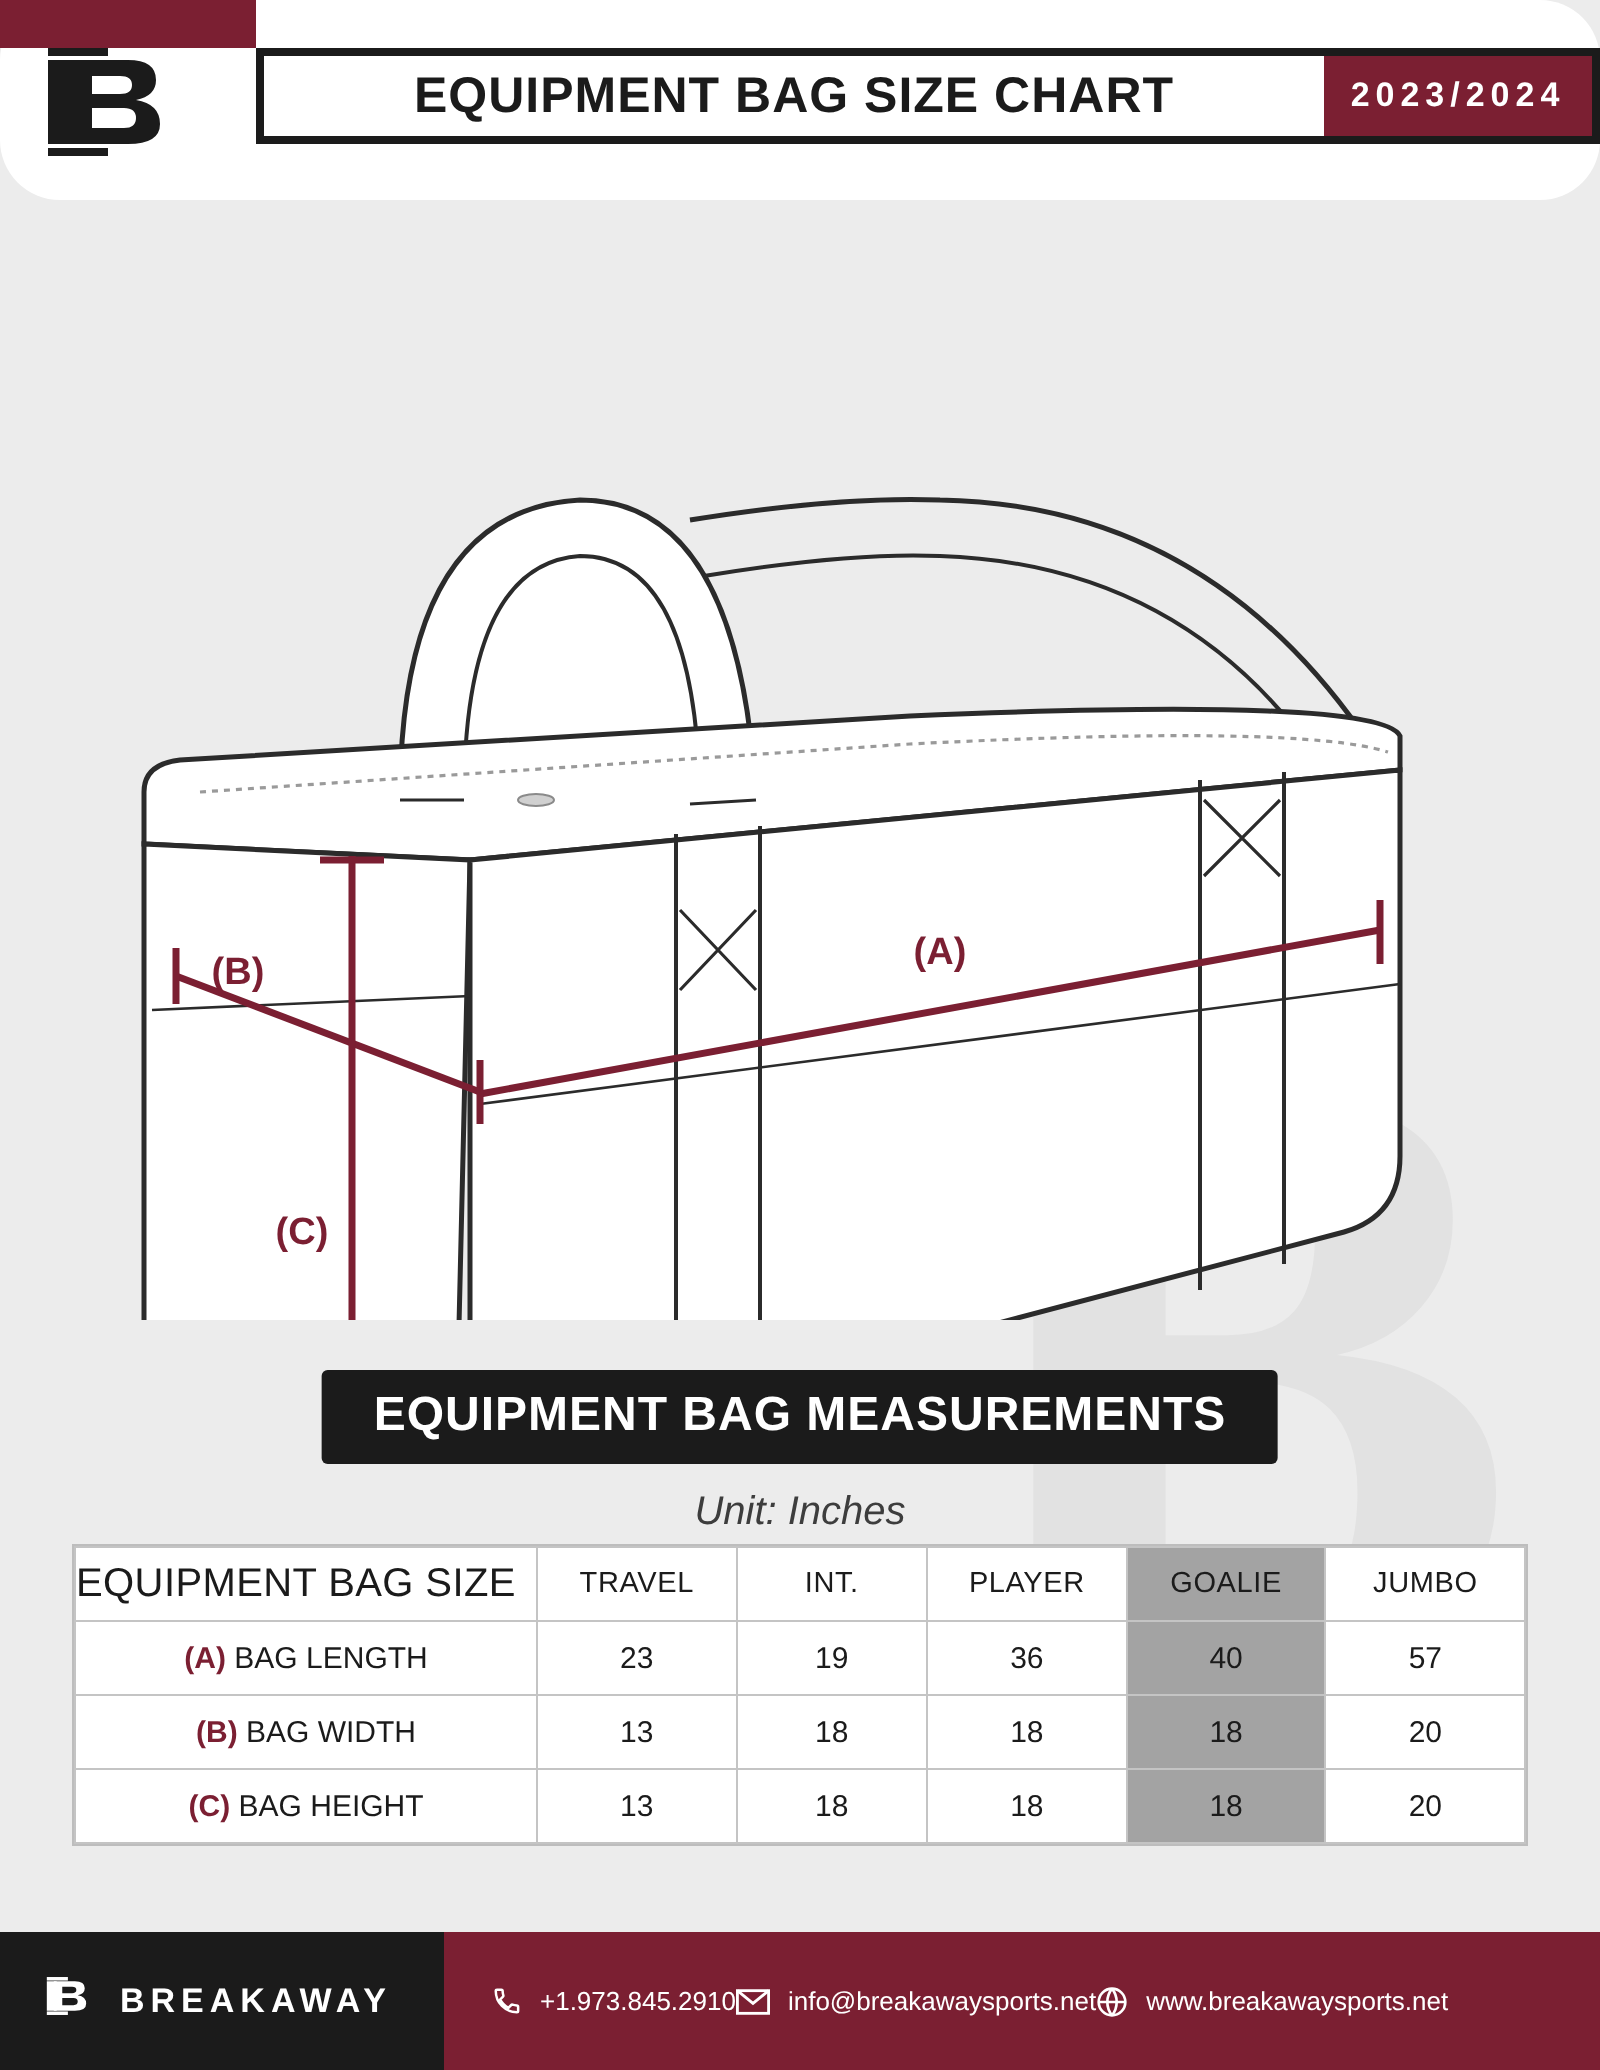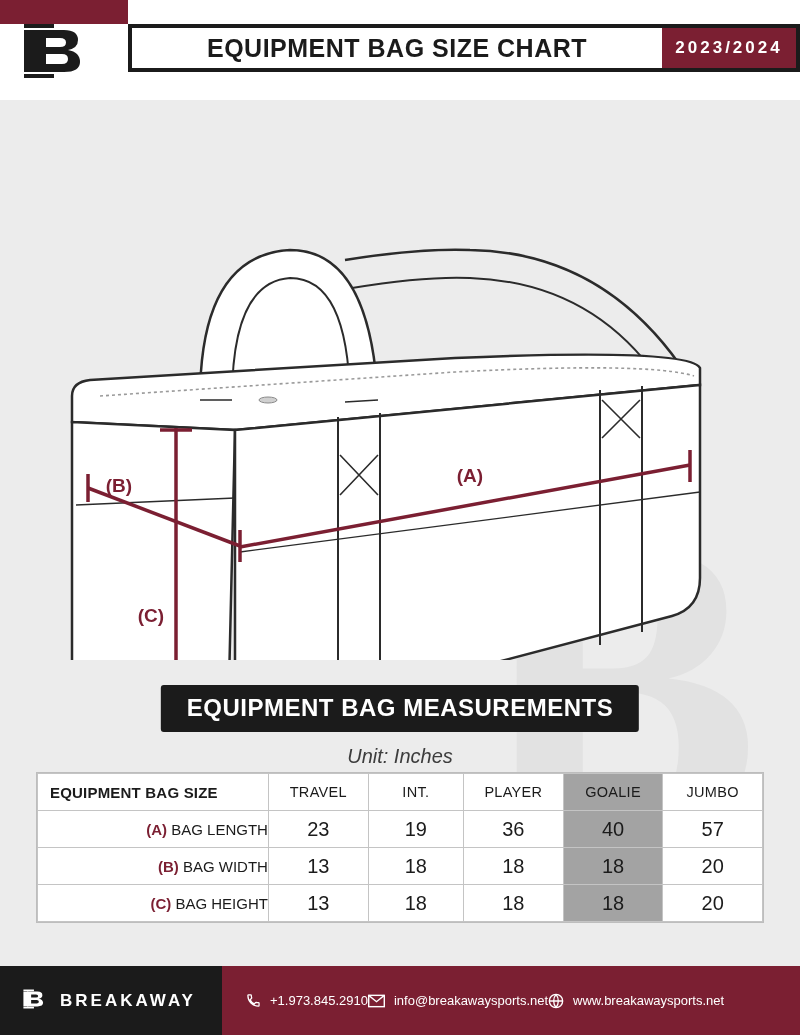--- a/index.html
+++ b/index.html
@@ -15,20 +15,21 @@
     height: 1035px;
     background: #ececec;
     overflow: hidden;
   }
 
   
   .header {
     position: relative;
     height: 100px;
     background: #ffffff;
+    border-radius: 30px;
   }
   .header-left-block {
     position: absolute;
     left: 0; top: 0;
     width: 128px; height: 24px;
     background: #7b1f32;
   }
   .logo-box {
     position: absolute;
     left: 18px; top: 18px;
@@ -133,38 +134,37 @@
     background: #ffffff;
     border: 1px solid #bdbdbd;
   }
   table {
     width: 100%;
     border-collapse: collapse;
   }
   th, td {
     border: 1px solid #c4c4c4;
     text-align: center;
-    font-size: 20px;
+    font-size: 15px;
     color: #1b1b1b;
     height: 37px;
   }
   thead th {
     font-weight: normal;
     font-size: 14.5px;
     letter-spacing: 0.3px;
   }
   thead th.label-col {
     text-align: left;
-    font-weight: bold;
-    font-size: 15px;
-    padding-left: 12px;
+    font-weight: normal;
+    font-size: 20px;
     letter-spacing: 0.2px;
   }
   td.label-col {
-    text-align: right;
+    text-align: center;
     padding-left: 0;
     font-size: 15px;
   }
   td.label-col .tag {
     color: #7b1f32;
     font-weight: bold;
   }
   .col-shade { background: #a3a3a3; }
   .c-label { width: 232px; }
   .c-travel { width: 100px; }

